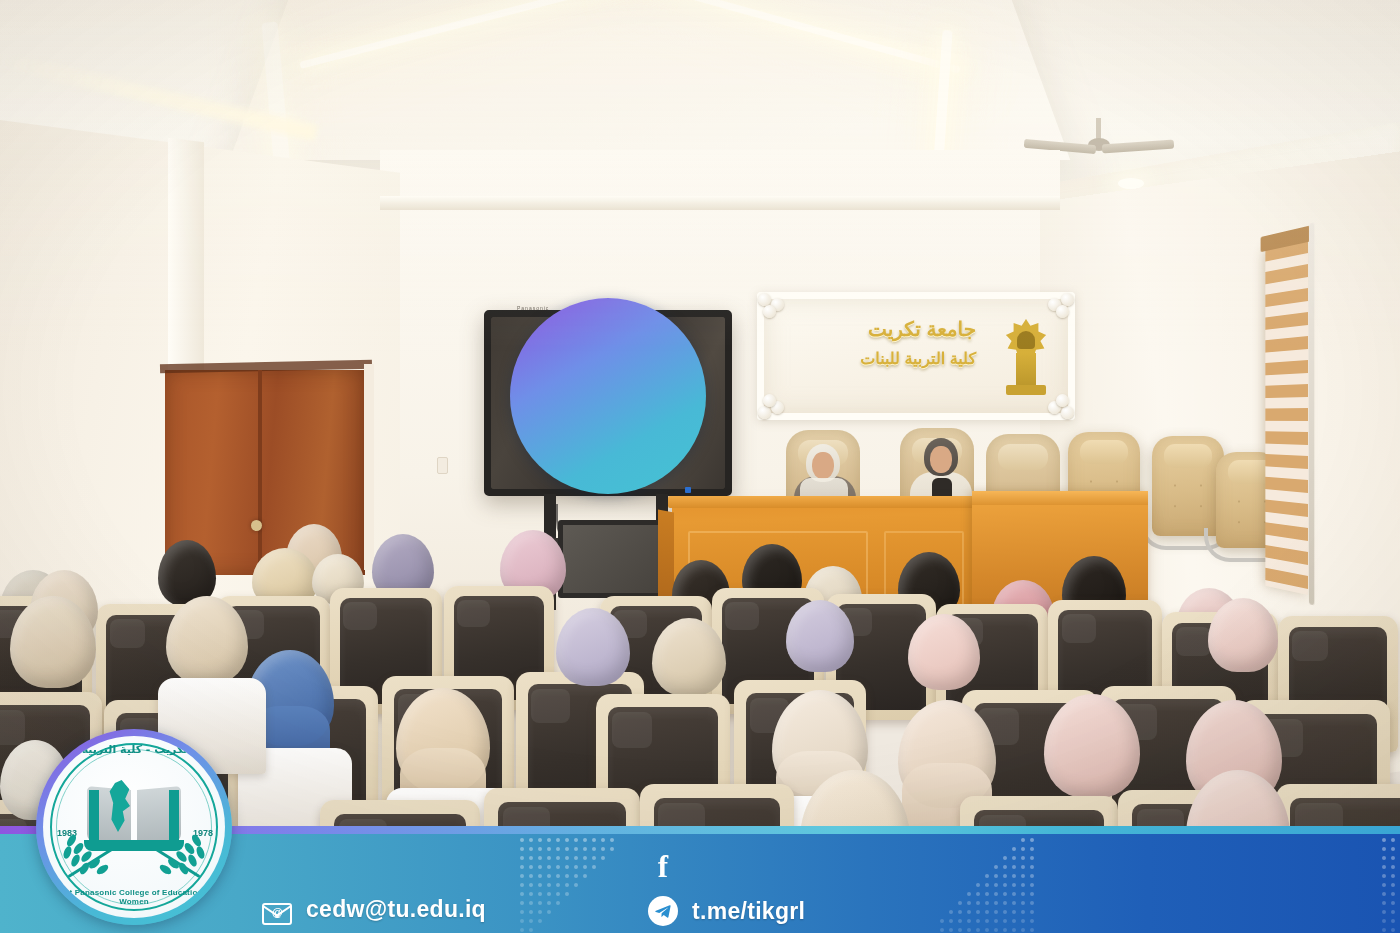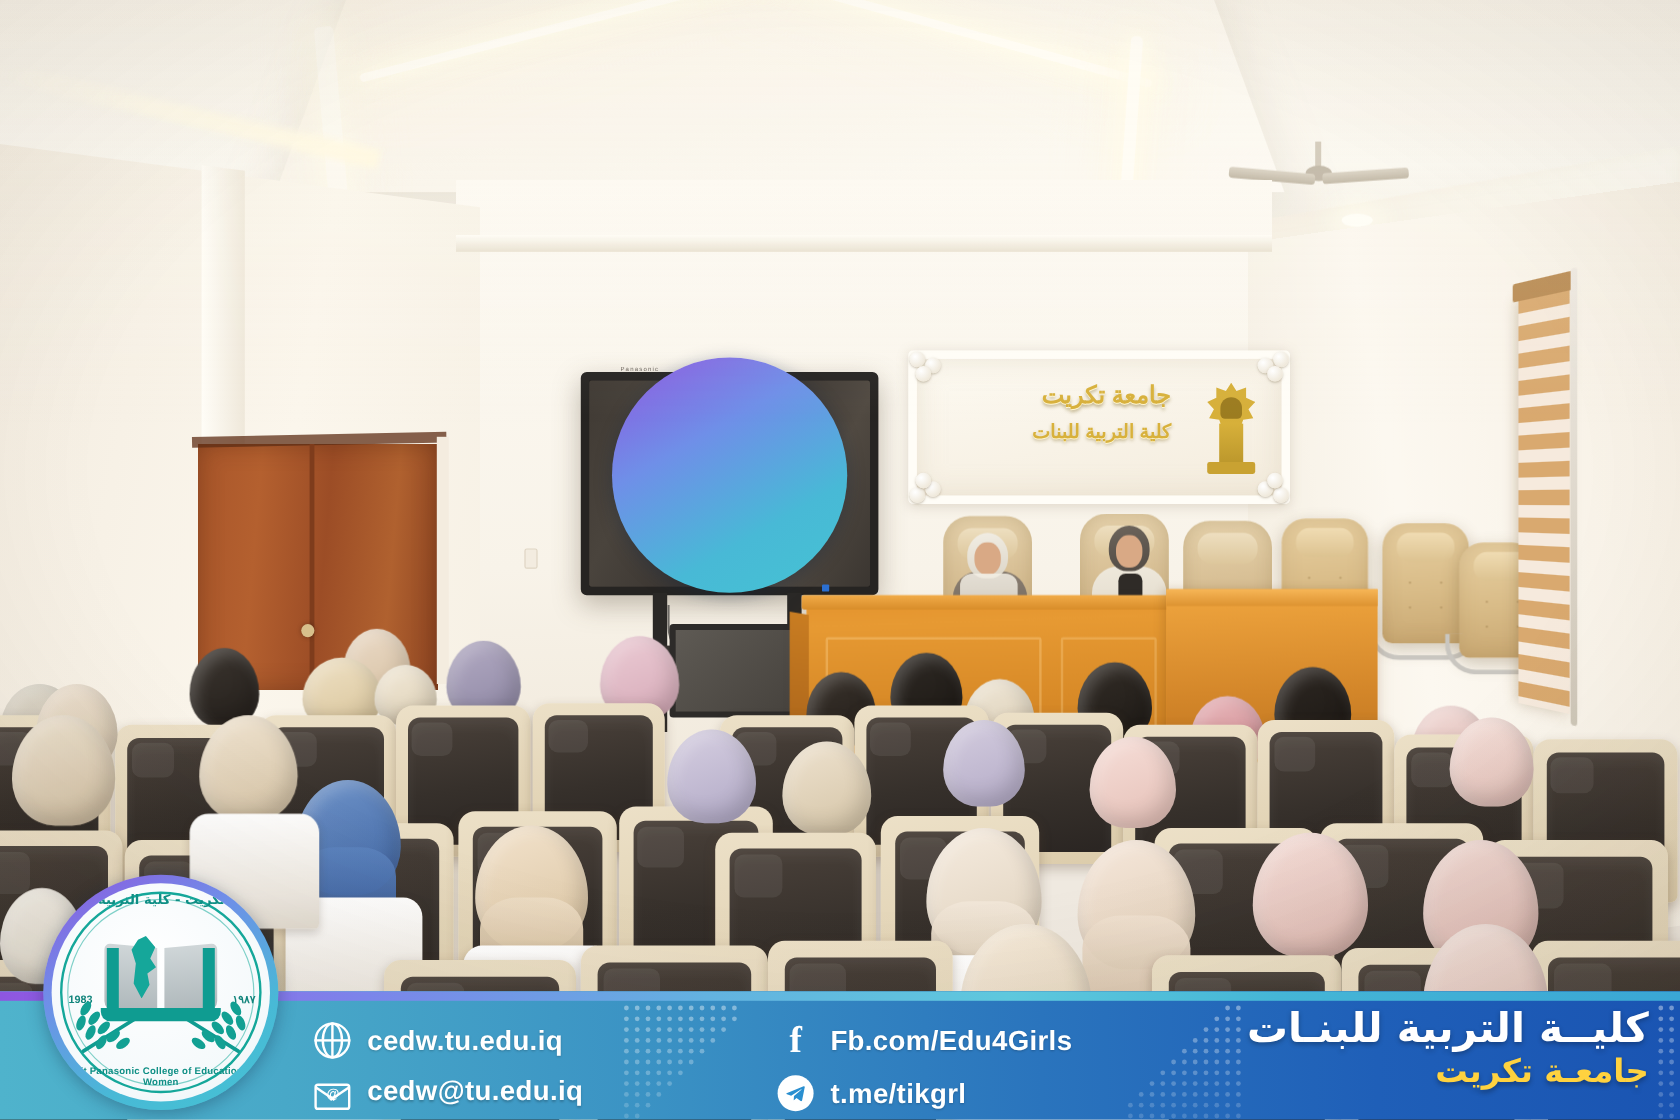--- a/index.html
+++ b/index.html
@@ -928,63 +928,52 @@
         <i style="left: 9px; top: 27px; opacity: 0.64;"></i>
         <i style="left: 9px; top: 36px; opacity: 0.6;"></i>
         <i style="left: 9px; top: 45px; opacity: 0.55;"></i>
         <i style="left: 9px; top: 54px; opacity: 0.51;"></i>
         <i style="left: 9px; top: 63px; opacity: 0.46;"></i>
         <i style="left: 9px; top: 72px; opacity: 0.42;"></i>
         <i style="left: 9px; top: 81px; opacity: 0.37;"></i>
         <i style="left: 9px; top: 90px; opacity: 0.33;"></i>
       </div>
 
-    <div class="contact" style="left:262px;top:26px;">
-      <span class="ico ico-globe">
-          <span class="mer"></span>
-        </span>
-      <span class="txt">cedw.tu.edu.iq</span>
-    </div>
 
     <div class="contact" style="left:262px;top:70px;">
       <span class="ico ico-mail" style="height:22px;top:4px;">
         <span class="v1"></span>
           <span class="v2"></span>
           <span class="at">@</span>
       </span>
       <span class="txt">cedw@tu.edu.iq</span>
     </div>
 
     <div class="contact" style="left:648px;top:26px;">
       <span class="ico ico-fb">f</span>
-      <span class="txt">Fb.com/Edu4Girls</span>
     </div>
 
     <div class="contact" style="left:648px;top:70px;">
       <span class="ico ico-tg">
         <svg class="plane" viewBox="0 0 24 20" aria-hidden="true">
             <path d="M23 1.2 19.6 18.3c-.25 1.15-.95 1.43-1.9.9l-5.3-3.9-2.55 2.45c-.3.3-.55.55-1.1.55l.4-5.5L18.6 4.7c.43-.38-.1-.6-.67-.22L5.52 12.36.2 10.7c-1.15-.36-1.17-1.15.24-1.7L21.5.33c.96-.35 1.8.23 1.5 1.87z" fill="#2a8fd0"></path>
           </svg>
       </span>
       <span class="txt">t.me/tikgrl</span>
     </div>
 
-    <div class="arabic-block">
-      <div class="ar-main">كليــة التربية للبنـات</div>
-      <div class="ar-sub">جامعـة تكريت</div>
-    </div>
   </div>
 
   <div class="logo">
     <div class="inner">
       <div class="ring1"></div>
       <div class="ring2"></div>
       <div class="logo-arabic">جامعة تكريت - كلية التربية للبنات</div>
       <div class="yearL">1983</div>
-      <div class="yearR">١٩٨٧</div>
+      <div class="yearR">1978</div>
 
       <div class="laurelL">
         <span class="stemL"></span>
         <span class="leaf" style="left:6px;bottom:40px;transform:rotate(-58deg)"></span>
         <span class="leaf" style="left:13px;bottom:32px;transform:rotate(-52deg)"></span>
         <span class="leaf" style="left:21px;bottom:24px;transform:rotate(-46deg)"></span>
         <span class="leaf" style="left:29px;bottom:17px;transform:rotate(-40deg)"></span>
         <span class="leaf" style="left:37px;bottom:11px;transform:rotate(-34deg)"></span>
         <span class="leaf" style="left:2px;bottom:28px;transform:rotate(-70deg)"></span>
         <span class="leaf" style="left:10px;bottom:20px;transform:rotate(-64deg)"></span>

